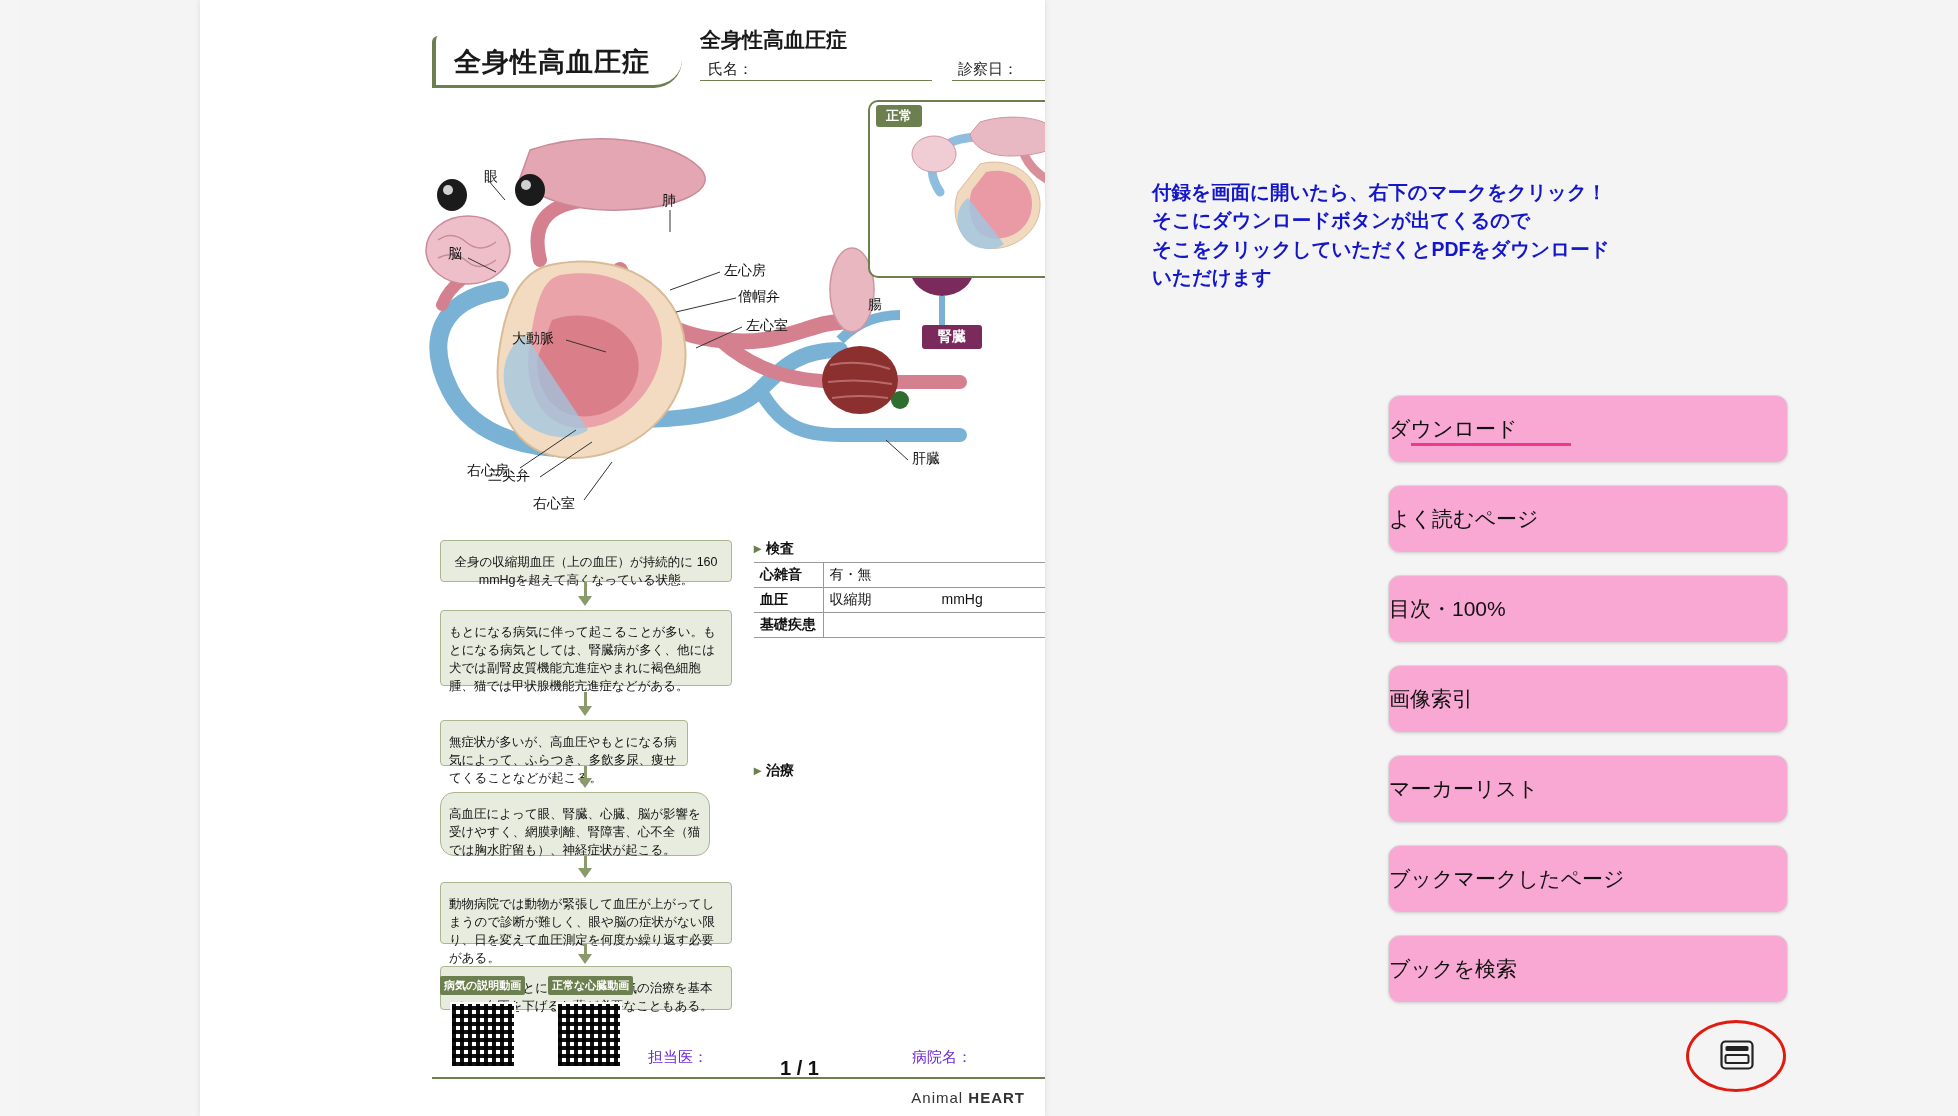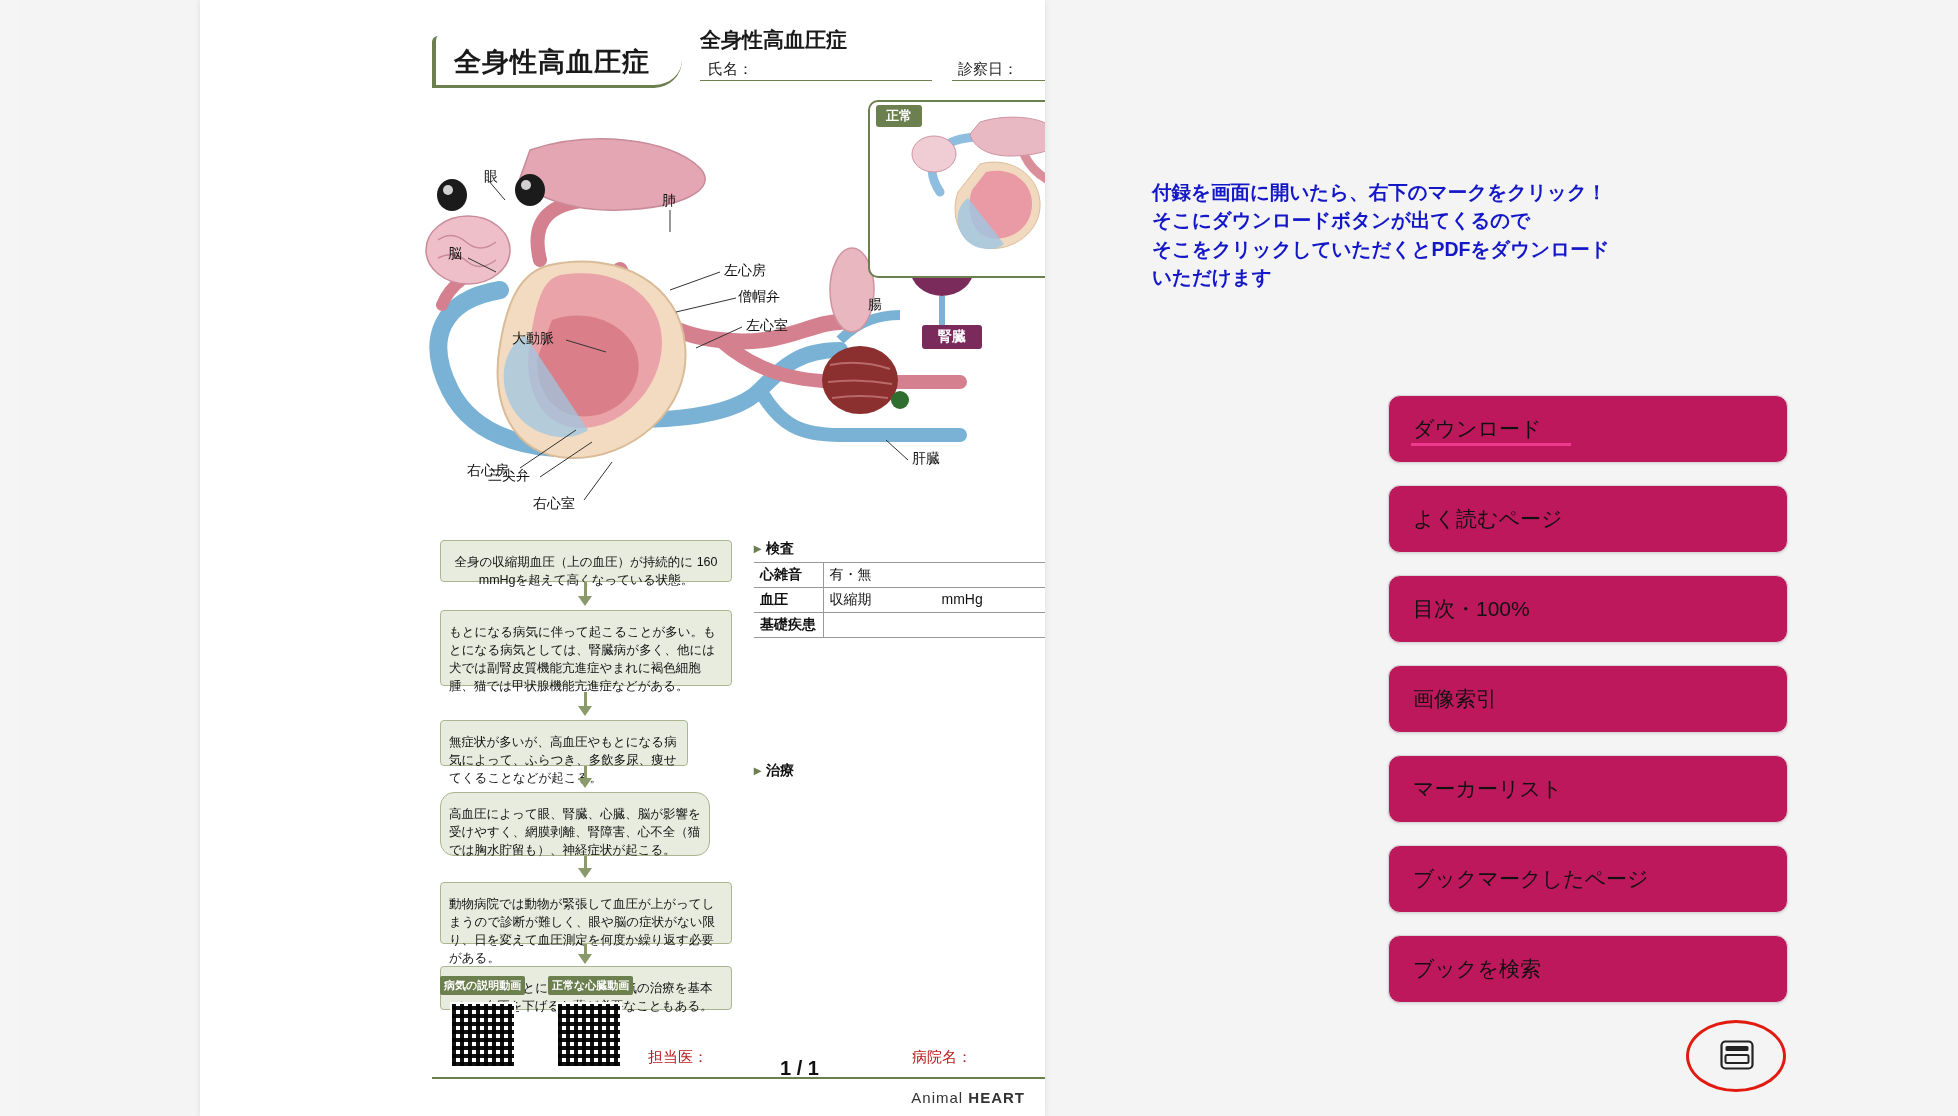--- a/index.html
+++ b/index.html
@@ -179,21 +179,21 @@
   
   .footer-line {
     position: absolute;
     left: 232px; top: 1077px;
     width: 722px;
     border-bottom: 2px solid #6c7f4f;
   }
   .footer-label {
     position: absolute;
     font-size: 15px;
-    color: #b91c1c;
+    color: #6d28d9;
     white-space: nowrap;
   }
   .page-num {
     position: absolute;
     left: 580px; top: 1057px;
     font-size: 20px;
     font-weight: bold;
     color: #111;
   }
   .brand {
@@ -217,27 +217,26 @@
     white-space: pre-line;
   }
 
   .menu {
     position: absolute;
     left: 1368px; top: 395px;
     width: 400px;
   }
   .menu-item {
     height: 68px;
-    background: #be185d;
+    background: #f9a8d4;
     border: 1px solid #d8d8d8;
     border-radius: 12px;
     box-shadow: 0 1px 3px rgba(0,0,0,0.10);
     display: flex;
     align-items: center;
-    padding-left: 24px;
     margin-bottom: 22px;
     font-size: 21px;
     color: #111;
     position: relative;
   }
   .menu-item.underlined:after {
     content: "";
     position: absolute;
     left: 22px; bottom: 16px;
     width: 160px; height: 3px;

